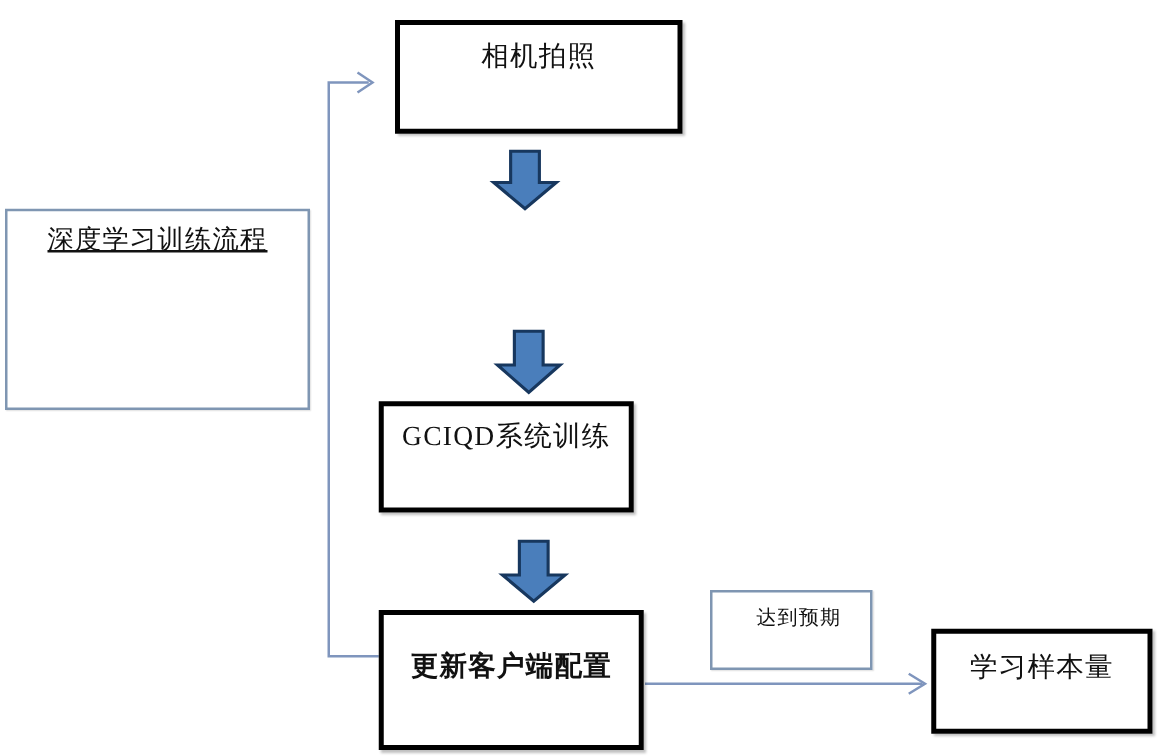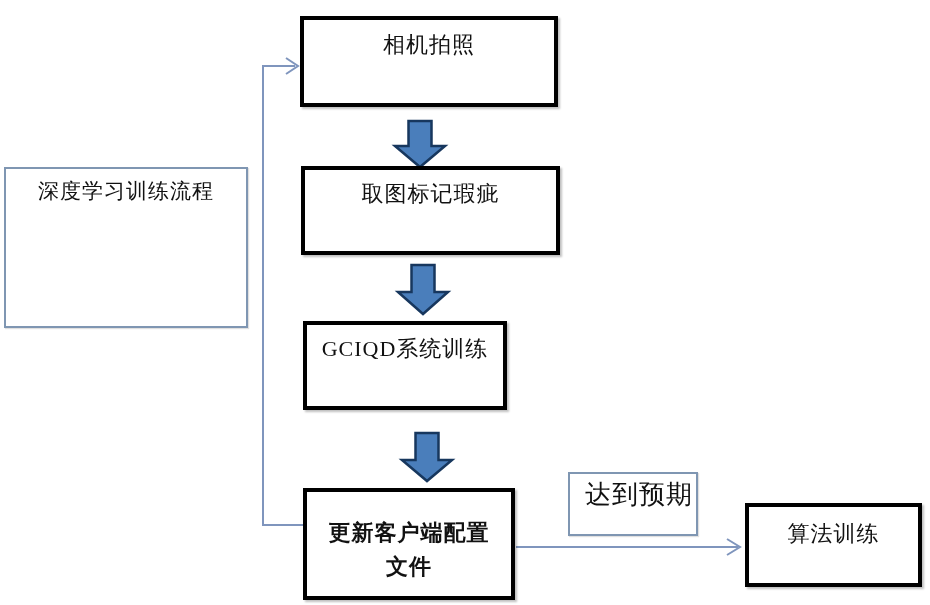--- a/index.html
+++ b/index.html
@@ -40,29 +40,29 @@
     box-shadow: 1px 1px 1px rgba(0,0,0,0.12);
   }
   .node .label {
     display: block;
     font-size: 22px;
     line-height: 30px;
     letter-spacing: 1px;
     white-space: nowrap;
   }
   
-  .box-camera  { left: 300px; top: 16px;  width: 258px; height: 91px;  padding-top: 10px; text-align: center; }
+  .box-camera  { left: 316px; top: 16px;  width: 230px; height: 91px;  padding-top: 10px; text-align: center; }
   .box-mark    { left: 301px; top: 166px; width: 259px; height: 89px;  padding-top: 9px;  }
   .box-train   { left: 303px; top: 321px; width: 204px; height: 89px;  padding-top: 9px;  }
   .box-update  { left: 303px; top: 488px; width: 212px; height: 112px; padding-top: 24px; font-weight: bold;  }
   .box-update .label { line-height: 34px; }
   .box-done    { left: 745px; top: 503px; width: 177px; height: 84px;  padding-top: 12px; }
   .box-expect  { left: 568px; top: 472px; width: 130px; height: 64px;  padding-top: 6px;  }
-  .box-expect .label { font-size: 26px; margin-left: 12px; }
-  .box-note    { left: 4px;   top: 167px; width: 244px; height: 161px; padding-top: 7px;  }
+  .box-expect .label { font-size: 16px; margin-left: 12px; }
+  .box-note    { left: 4px;   top: 167px; width: 244px; height: 161px; padding-top: 7px; text-decoration: underline;  }
   .box-note .label { font-size: 21px; line-height: 31px; }
   .box-note .note-line-2 { margin-top: 29px; }
 </style>
 </head>
 <body>
 
 <div class="canvas">
 
   <svg class="svg-overlay" viewBox="0 0 930 605" xmlns="http://www.w3.org/2000/svg">
 
@@ -82,34 +82,30 @@
   </svg>
 
   <div class="node thin box-note">
     <span class="label">深度学习训练流程</span>
   </div>
 
   <div class="node thick box-camera">
     <span class="label">相机拍照</span>
   </div>
 
-  <div class="node thick box-mark">
-    <span class="label">取图标记瑕疵</span>
-  </div>
 
   <div class="node thick box-train">
     <span class="label">GCIQD系统训练</span>
   </div>
 
   <div class="node thick box-update">
     <span class="label">更新客户端配置</span>
-    <span class="label">文件</span>
   </div>
 
   <div class="node thin box-expect">
     <span class="label">达到预期</span>
   </div>
 
   <div class="node thick box-done">
-    <span class="label">算法训练</span>
+    <span class="label">学习样本量</span>
   </div>
 
 </div>
 
 </body></html>

